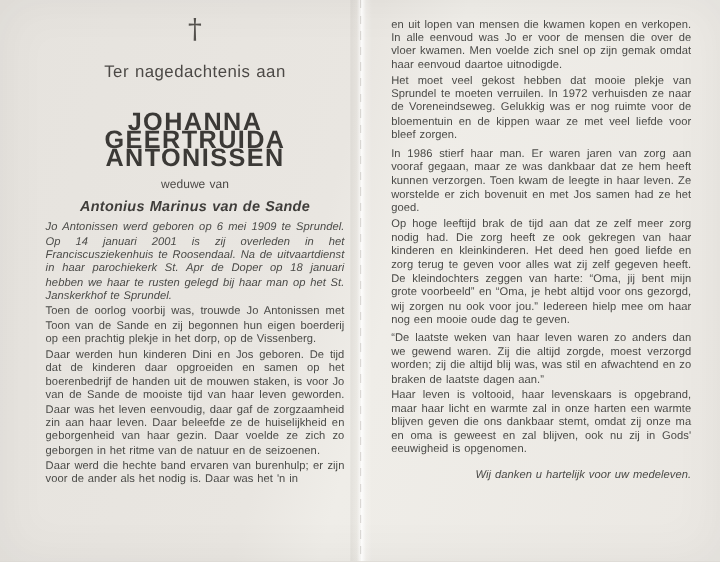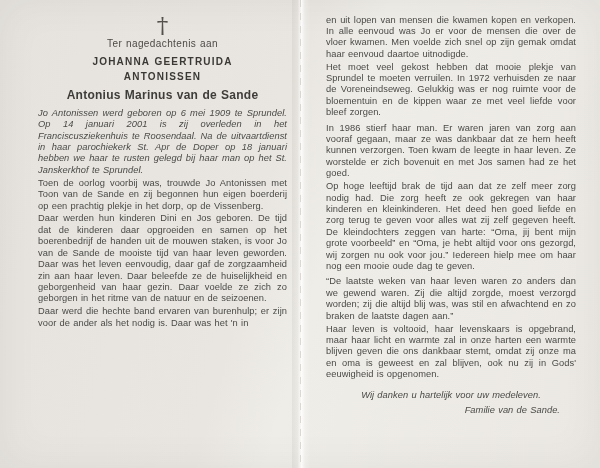--- a/index.html
+++ b/index.html
@@ -36,62 +36,62 @@
   }
   .col-left{left:38px;top:0;width:249px;}
   .col-right{left:326px;top:13px;width:250px;}
   .hdr{text-align:center;}
   .cross{
     padding-top:12px;
     font-family:"DejaVu Serif",serif;
     font-size:23px;line-height:26px;
     color:#54514d;
   }
-  .dedication{margin-top:0;font-size:10px;letter-spacing:.4px;color:#4c4946;}
+  .dedication{margin-top:16px;font-size:14px;letter-spacing:.4px;color:#4c4946;}
   .name{
-    margin-top:5px;
-    font-weight:bold;font-size:10px;line-height:15px;
+    margin-top:29px;
+    font-weight:bold;font-size:21px;line-height:15px;
     letter-spacing:1.2px;color:#3b3936;
   }
   .widow{margin-top:10px;font-size:10px;color:#4c4946;}
-  .husband{margin-top:6px;font-weight:bold;font-size:12px;letter-spacing:.25px;color:#3f3d3a;}
+  .husband{margin-top:6px;font-weight:bold;font-size:12px;letter-spacing:.25px;color:#3f3d3a;font-style:italic;}
   .para{margin:1.5px 0 0 0;}
   .intro{margin-top:6px;}
   .gap{margin-top:4px;}
   .italic{font-style:italic;}
-  .thanks{margin-top:9px;text-align:center;font-style:italic;}
+  .thanks{margin-top:9px;text-align:right;font-style:italic;}
   .signature{margin-top:4px;text-align:right;padding-right:16px;}
 </style>
 </head>
 <body>
 
 <div class="card">
   <div class="crease"></div>
   <div class="crease-line"></div>
 
   <div class="col col-left">
     <div class="hdr">
       <div class="cross">†</div>
       <div class="dedication">Ter nagedachtenis aan</div>
       <div class="name">
         <div>JOHANNA GEERTRUIDA</div>
         <div>ANTONISSEN</div>
       </div>
+      <div class="widow">weduwe van</div>
       <div class="husband">Antonius Marinus van de Sande</div>
     </div>
 
     <p class="para intro italic">Jo Antonissen werd geboren op 6 mei 1909 te Sprundel. Op 14 januari 2001 is zij overleden in het Franciscusziekenhuis te Roosendaal. Na de uitvaartdienst in haar parochiekerk St. Apr de Doper op 18 januari hebben we haar te rusten gelegd bij haar man op het St. Janskerkhof te Sprundel.</p>
     <p class="para">Toen de oorlog voorbij was, trouwde Jo Antonissen met Toon van de Sande en zij begonnen hun eigen boerderij op een prachtig plekje in het dorp, op de Vissenberg.</p>
     <p class="para">Daar werden hun kinderen Dini en Jos geboren. De tijd dat de kinderen daar opgroeiden en samen op het boerenbedrijf de handen uit de mouwen staken, is voor Jo van de Sande de mooiste tijd van haar leven geworden. Daar was het leven eenvoudig, daar gaf de zorgzaamheid zin aan haar leven. Daar beleefde ze de huiselijkheid en geborgenheid van haar gezin. Daar voelde ze zich zo geborgen in het ritme van de natuur en de seizoenen.</p>
     <p class="para">Daar werd die hechte band ervaren van burenhulp; er zijn voor de ander als het nodig is. Daar was het 'n in</p>
   </div>
 
   <div class="col col-right">
     <p class="para">en uit lopen van mensen die kwamen kopen en verkopen. In alle eenvoud was Jo er voor de mensen die over de vloer kwamen. Men voelde zich snel op zijn gemak omdat haar eenvoud daartoe uitnodigde.</p>
     <p class="para">Het moet veel gekost hebben dat mooie plekje van Sprundel te moeten verruilen. In 1972 verhuisden ze naar de Voreneindseweg. Gelukkig was er nog ruimte voor de bloementuin en de kippen waar ze met veel liefde voor bleef zorgen.</p>
     <p class="para gap">In 1986 stierf haar man. Er waren jaren van zorg aan vooraf gegaan, maar ze was dankbaar dat ze hem heeft kunnen verzorgen. Toen kwam de leegte in haar leven. Ze worstelde er zich bovenuit en met Jos samen had ze het goed.</p>
     <p class="para">Op hoge leeftijd brak de tijd aan dat ze zelf meer zorg nodig had. Die zorg heeft ze ook gekregen van haar kinderen en kleinkinderen. Het deed hen goed liefde en zorg terug te geven voor alles wat zij zelf gegeven heeft. De kleindochters zeggen van harte: “Oma, jij bent mijn grote voorbeeld” en “Oma, je hebt altijd voor ons gezorgd, wij zorgen nu ook voor jou.” Iedereen hielp mee om haar nog een mooie oude dag te geven.</p>
     <p class="para gap">“De laatste weken van haar leven waren zo anders dan we gewend waren. Zij die altijd zorgde, moest verzorgd worden; zij die altijd blij was, was stil en afwachtend en zo braken de laatste dagen aan.”</p>
     <p class="para">Haar leven is voltooid, haar levenskaars is opgebrand, maar haar licht en warmte zal in onze harten een warmte blijven geven die ons dankbaar stemt, omdat zij onze ma en oma is geweest en zal blijven, ook nu zij in Gods' eeuwigheid is opgenomen.</p>
     <p class="para thanks italic">Wij danken u hartelijk voor uw medeleven.</p>
-    <p class="para signature italic">Familie van de Sande.</p>
   </div>
 </div>
 
 </body></html>

